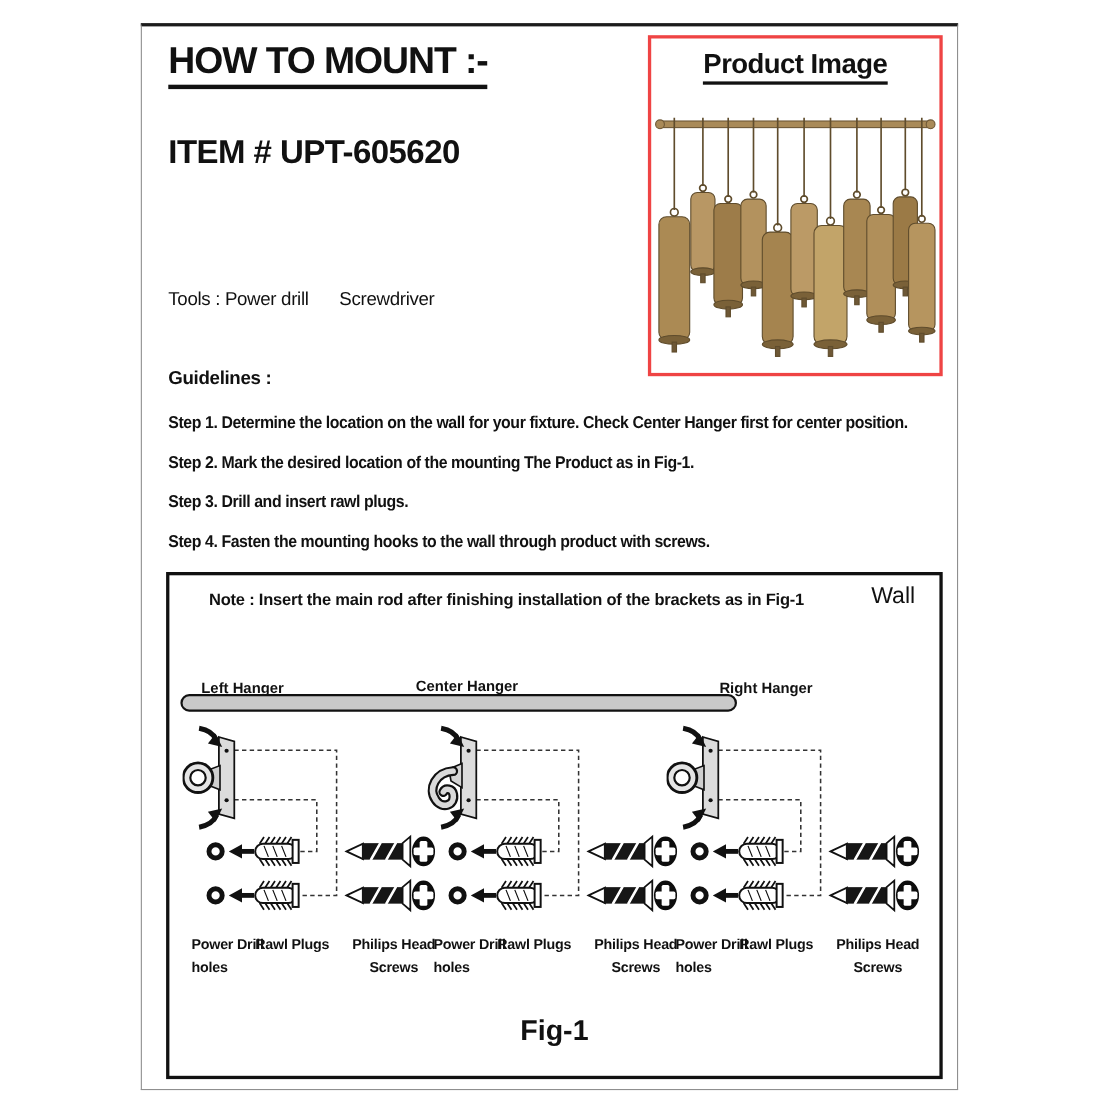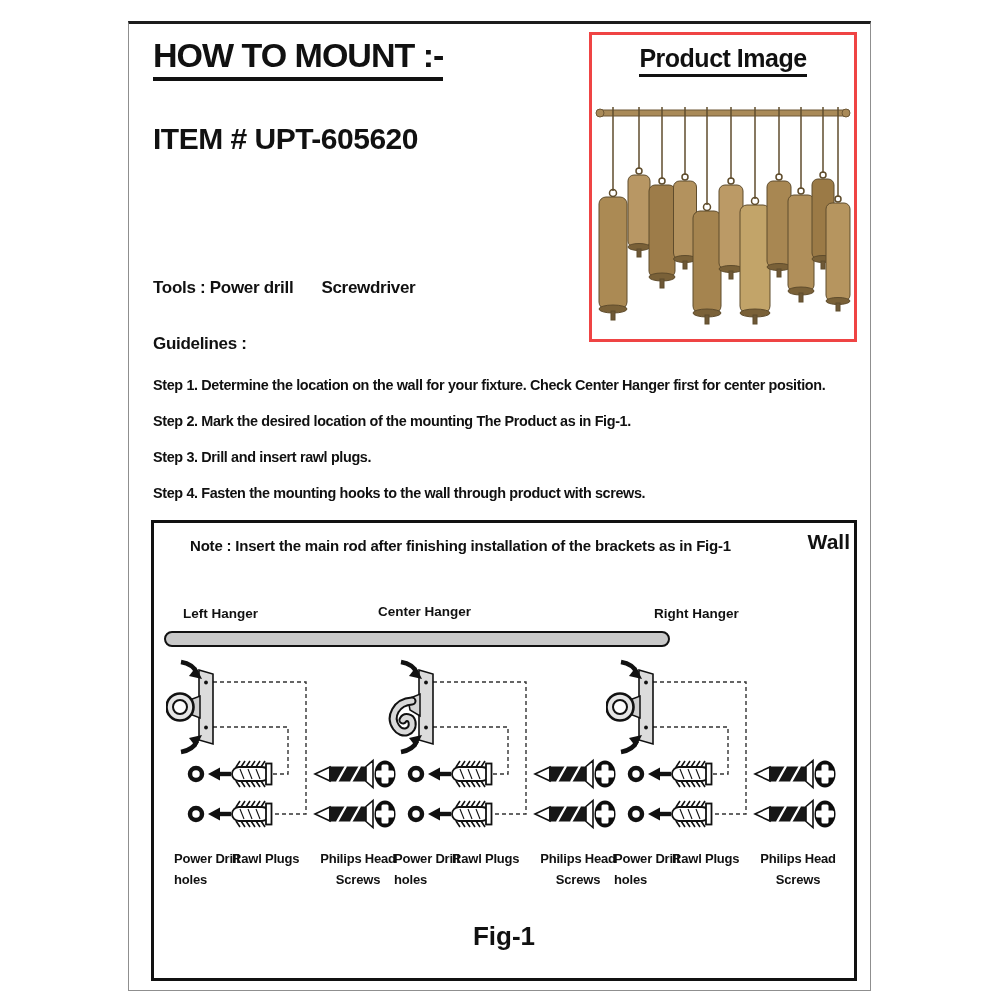--- a/index.html
+++ b/index.html
@@ -4,36 +4,36 @@
 <style>
   html,body{margin:0;padding:0;background:#ffffff;}
   body{width:1000px;height:1000px;position:relative;font-family:"Liberation Sans",sans-serif;color:#111;}
   .sheet{position:absolute;left:128px;top:21px;width:743px;height:970px;background:#fff;
          border:1px solid #8f8f8f;border-top:3px solid #1c1c1c;box-sizing:border-box;}
   .abs{position:absolute;}
 
   .main-title{left:24px;top:12px;font-size:34px;font-weight:bold;letter-spacing:-1px;
               border-bottom:4px solid #111;padding-bottom:2px;display:inline-block;}
   .item-number{left:24px;top:98px;font-size:30px;font-weight:bold;letter-spacing:-0.5px;}
-  .tools-line{left:24px;top:238px;font-size:17px;font-weight:bold;letter-spacing:-0.3px;margin-top:16px;}
+  .tools-line{left:24px;top:238px;font-size:17px;font-weight:normal;letter-spacing:-0.3px;}
   .tools-line .gap{display:inline-block;width:28px;}
   .guidelines{left:24px;top:310px;font-size:17px;font-weight:bold;letter-spacing:-0.3px;}
   .steps{left:24px;top:343px;transform:scaleX(0.93);transform-origin:0 0;}
   .step{font-size:15.5px;font-weight:bold;letter-spacing:-0.4px;line-height:36px;white-space:nowrap;}
 
   .product-box{left:460px;top:8px;width:268px;height:310px;border:3px solid #ef4444;box-sizing:border-box;}
   .product-title-wrap{position:absolute;left:0;top:9px;width:100%;text-align:center;}
   .product-title{display:inline-block;font-size:25px;font-weight:bold;letter-spacing:-0.5px;
                  border-bottom:3px solid #111;padding-bottom:1px;}
   .bells-svg{position:absolute;left:3px;top:50px;width:256px;height:250px;}
 
   .fig-box{left:22px;top:496px;width:706px;height:461px;border:3px solid #111;box-sizing:border-box;}
   .fig-note{left:17px;top:14px;font-size:15px;font-weight:bold;letter-spacing:-0.2px;margin-left:19px;}
-  .wall-label{right:4px;top:7px;font-size:21px;font-weight:bold;margin-left:29px;}
-  .hanger-label{font-size:13.5px;font-weight:bold;white-space:nowrap;}
+  .wall-label{right:22px;top:7px;font-size:21px;font-weight:normal;margin-left:29px;}
+  .hanger-label{font-size:13.5px;font-weight:bold;white-space:nowrap;margin-top:12px;}
   .rod{left:10px;top:108px;width:506px;height:16px;background:#c9c9c9;border:2px solid #111;border-radius:10px;box-sizing:border-box;}
   .hanger-group{position:absolute;top:134px;width:232px;height:178px;}
   .hw-labels{position:absolute;top:326px;width:232px;height:56px;font-size:13px;font-weight:bold;line-height:1.6;letter-spacing:-0.2px;}
   .hw-labels span{position:absolute;display:block;}
   .lbl-drill{left:8px;width:84px;}
   .lbl-plugs{left:66px;width:96px;}
   .lbl-screws{left:148px;width:88px;text-align:center;}
   .fig-caption{left:0;top:398px;width:100%;text-align:center;font-size:26px;font-weight:bold;}
 </style>
 </head>

